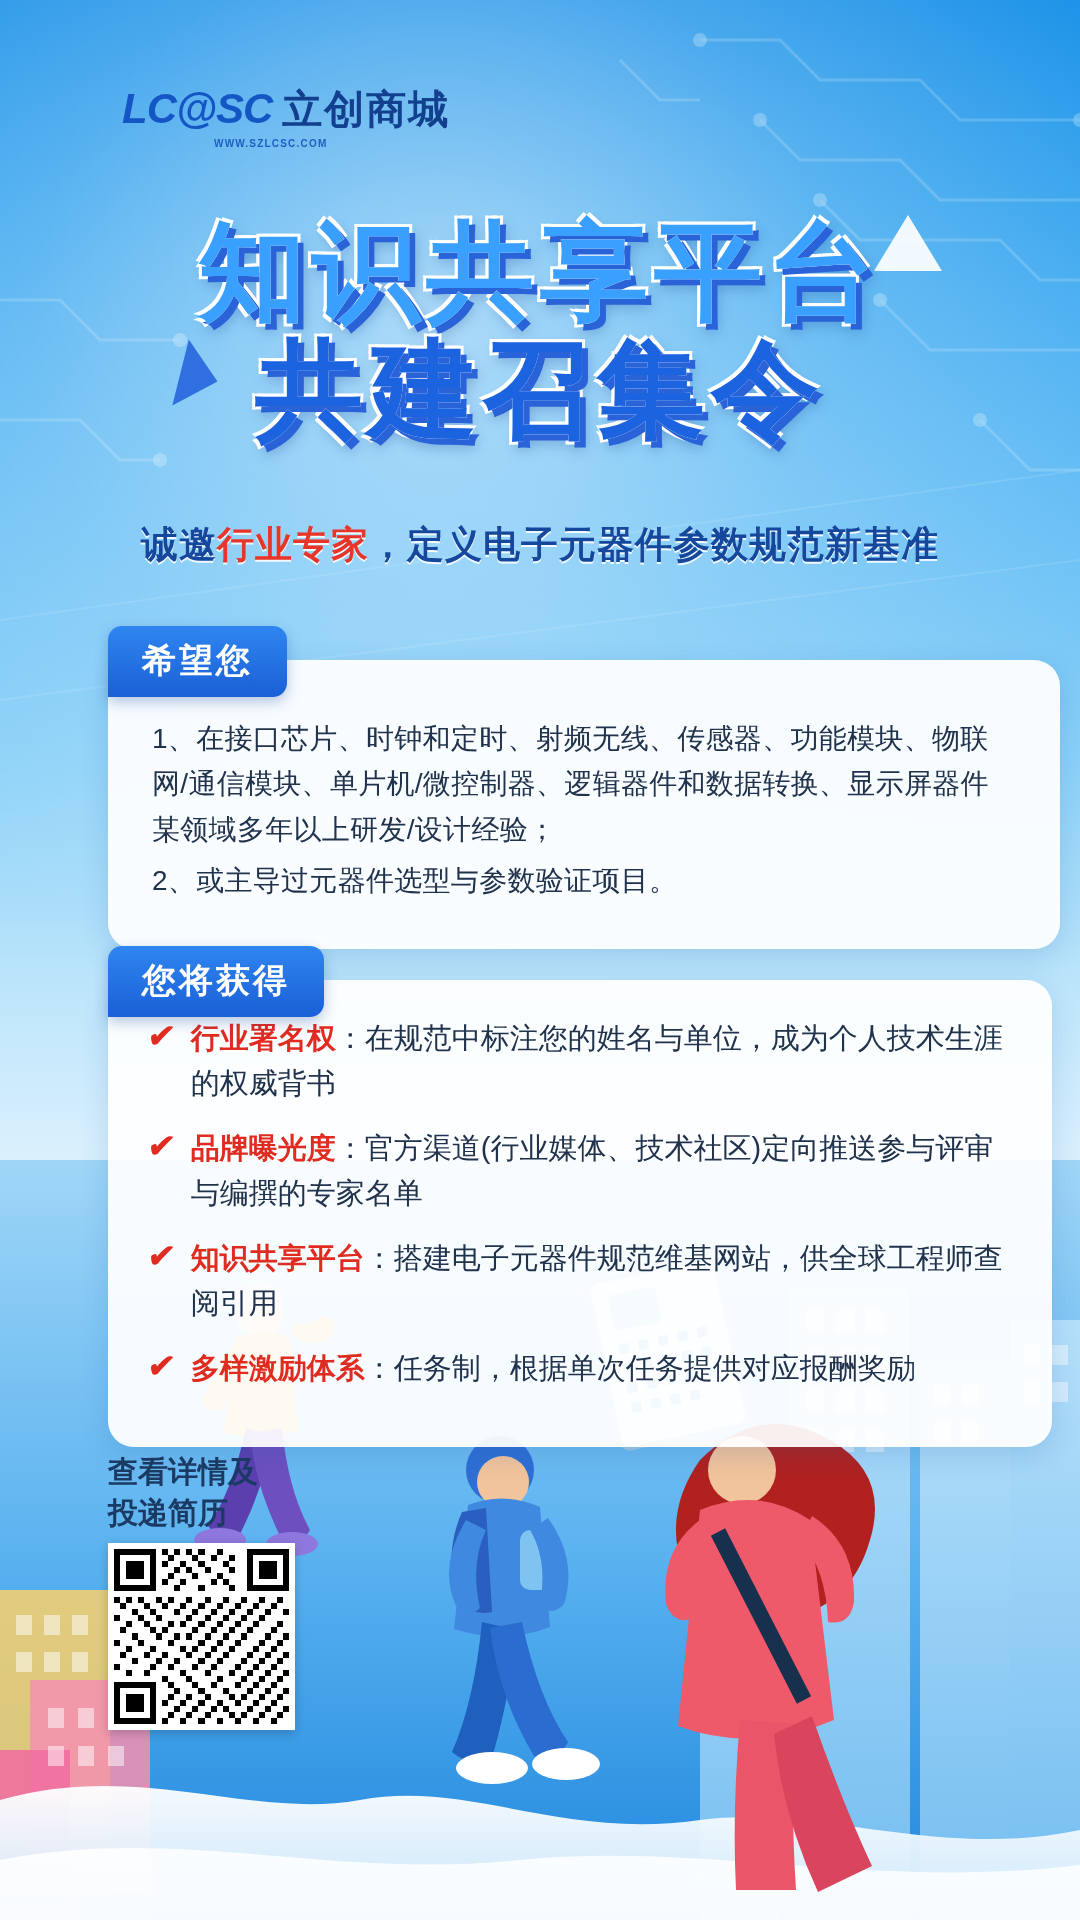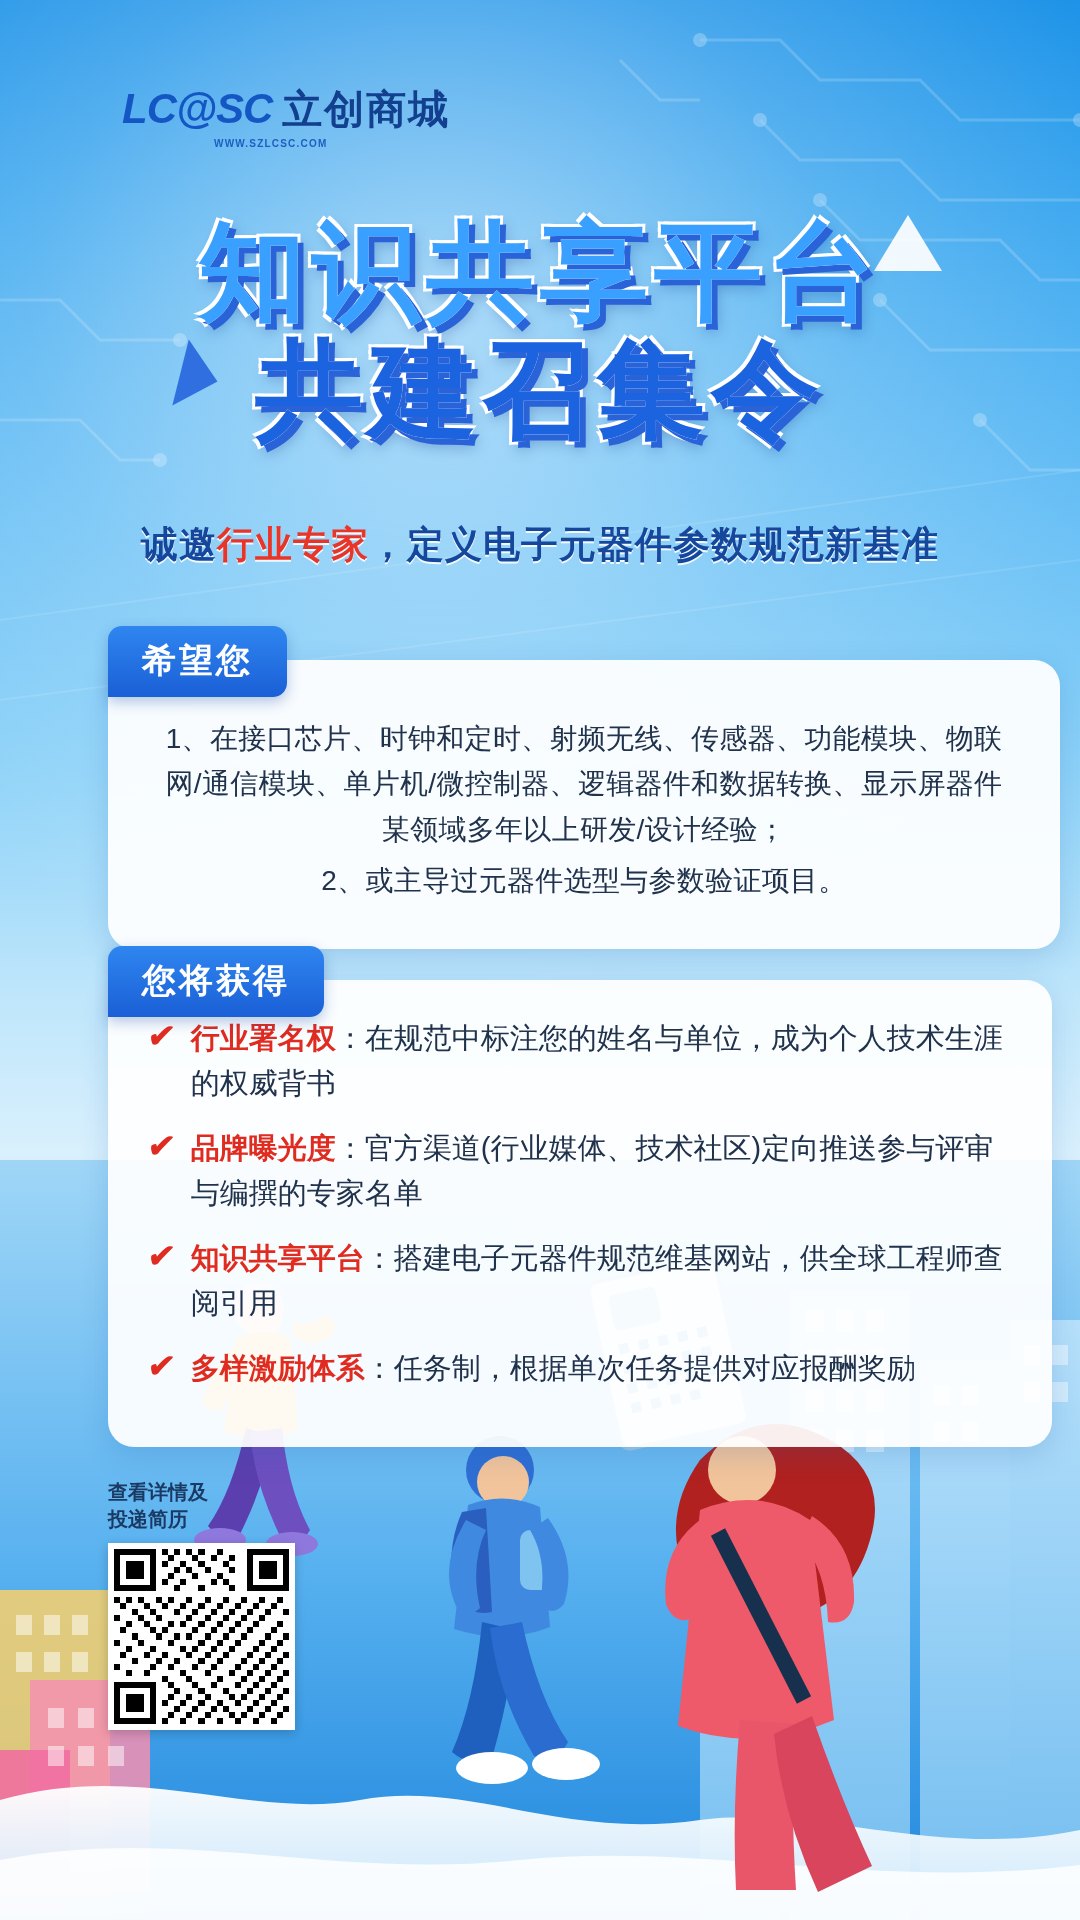--- a/index.html
+++ b/index.html
@@ -157,21 +157,21 @@
     background: linear-gradient(180deg, #2f86f0 0%, #1a5fd6 100%);
     color: #fff;
     font-size: 34px;
     font-weight: bold;
     letter-spacing: 3px;
     padding: 12px 34px 13px 34px;
     border-radius: 14px 14px 14px 0;
     box-shadow: 0 5px 14px rgba(20,70,160,0.3);
     white-space: nowrap;
   }
-  #card-hope { top: 660px; padding: 56px 44px 40px 44px; text-align: center; }
+  #card-hope { top: 660px; padding: 56px 44px 40px 44px; }
   #card-gain { top: 980px; padding: 32px 40px 36px 40px; }
 
   .para {
     font-size: 28px;
     line-height: 1.62;
     color: #20324c;
     letter-spacing: 0.3px;
     margin: 0 0 6px 0;
   }
 
@@ -205,21 +205,21 @@
   .illus svg { width: 100%; height: 100%; display: block; }
 
   
   .qr-block {
     position: absolute;
     left: 108px;
     bottom: 190px;
     width: 210px;
   }
   .qr-caption {
-    font-size: 20px;
+    font-size: 30px;
     line-height: 1.35;
     color: #1b3a63;
     font-weight: bold;
     margin-bottom: 10px;
   }
   .qr-img {
     width: 175px;
     height: 175px;
     background: #fff;
     padding: 6px;

